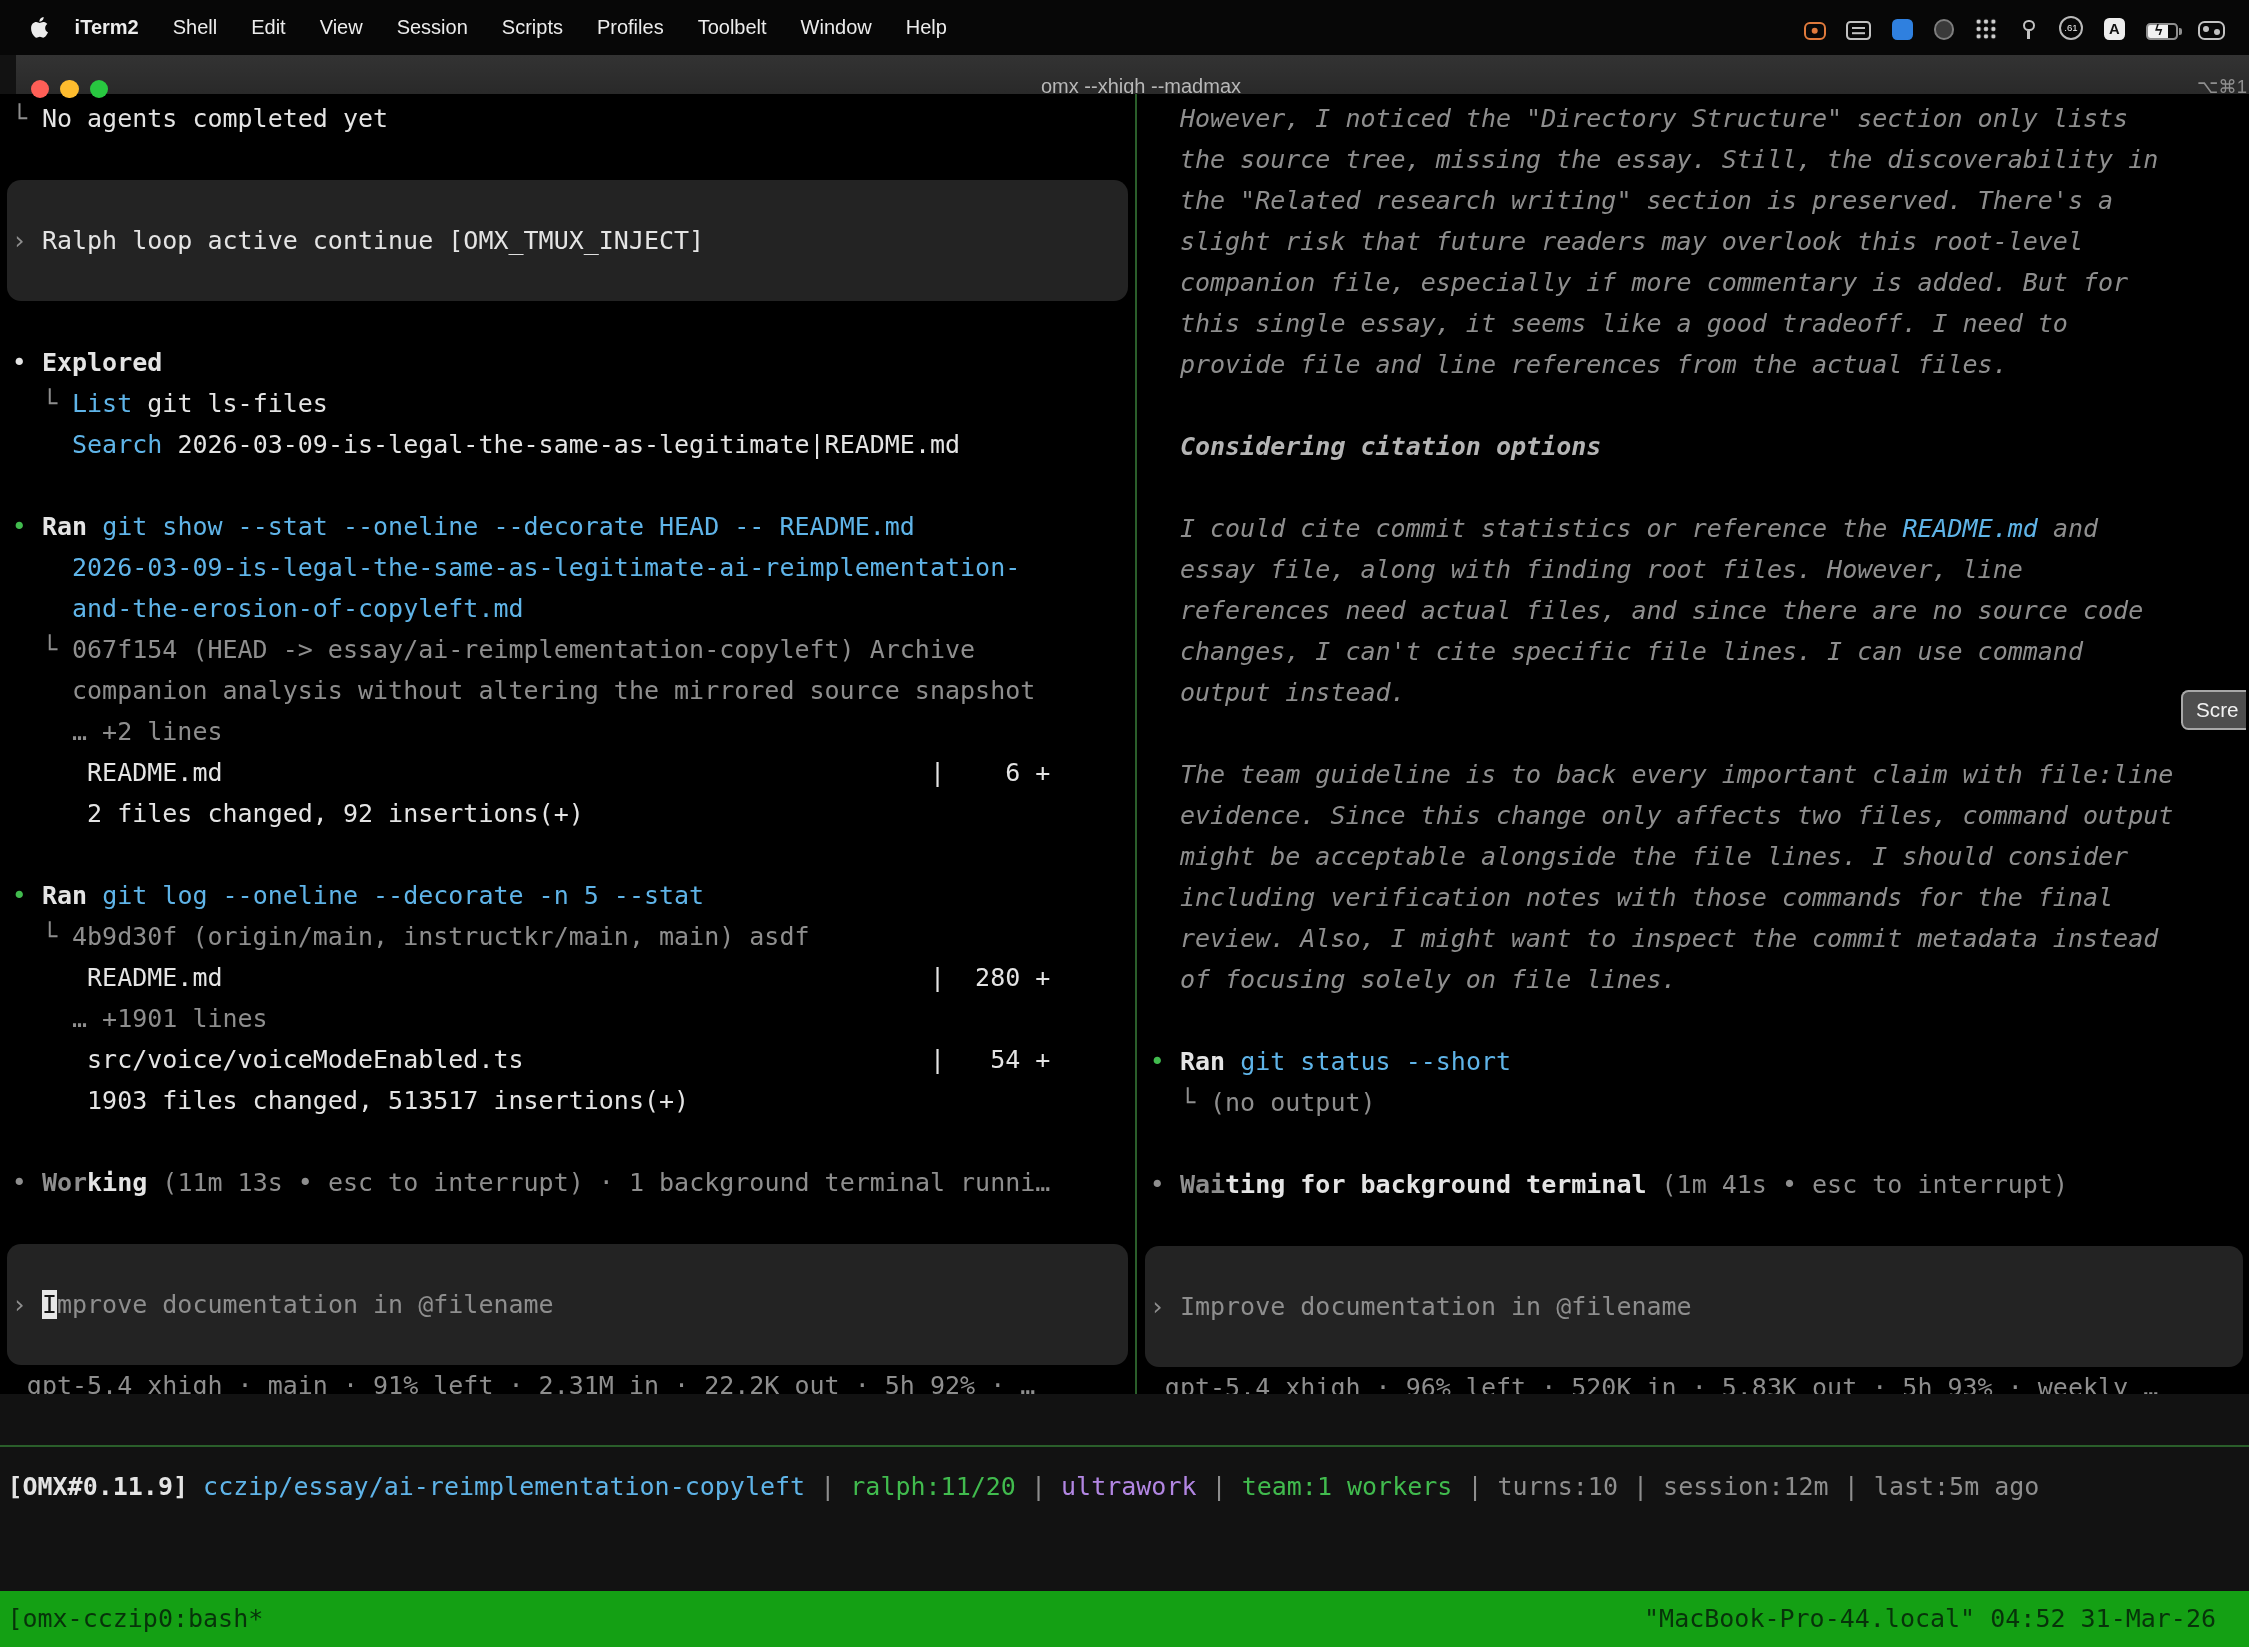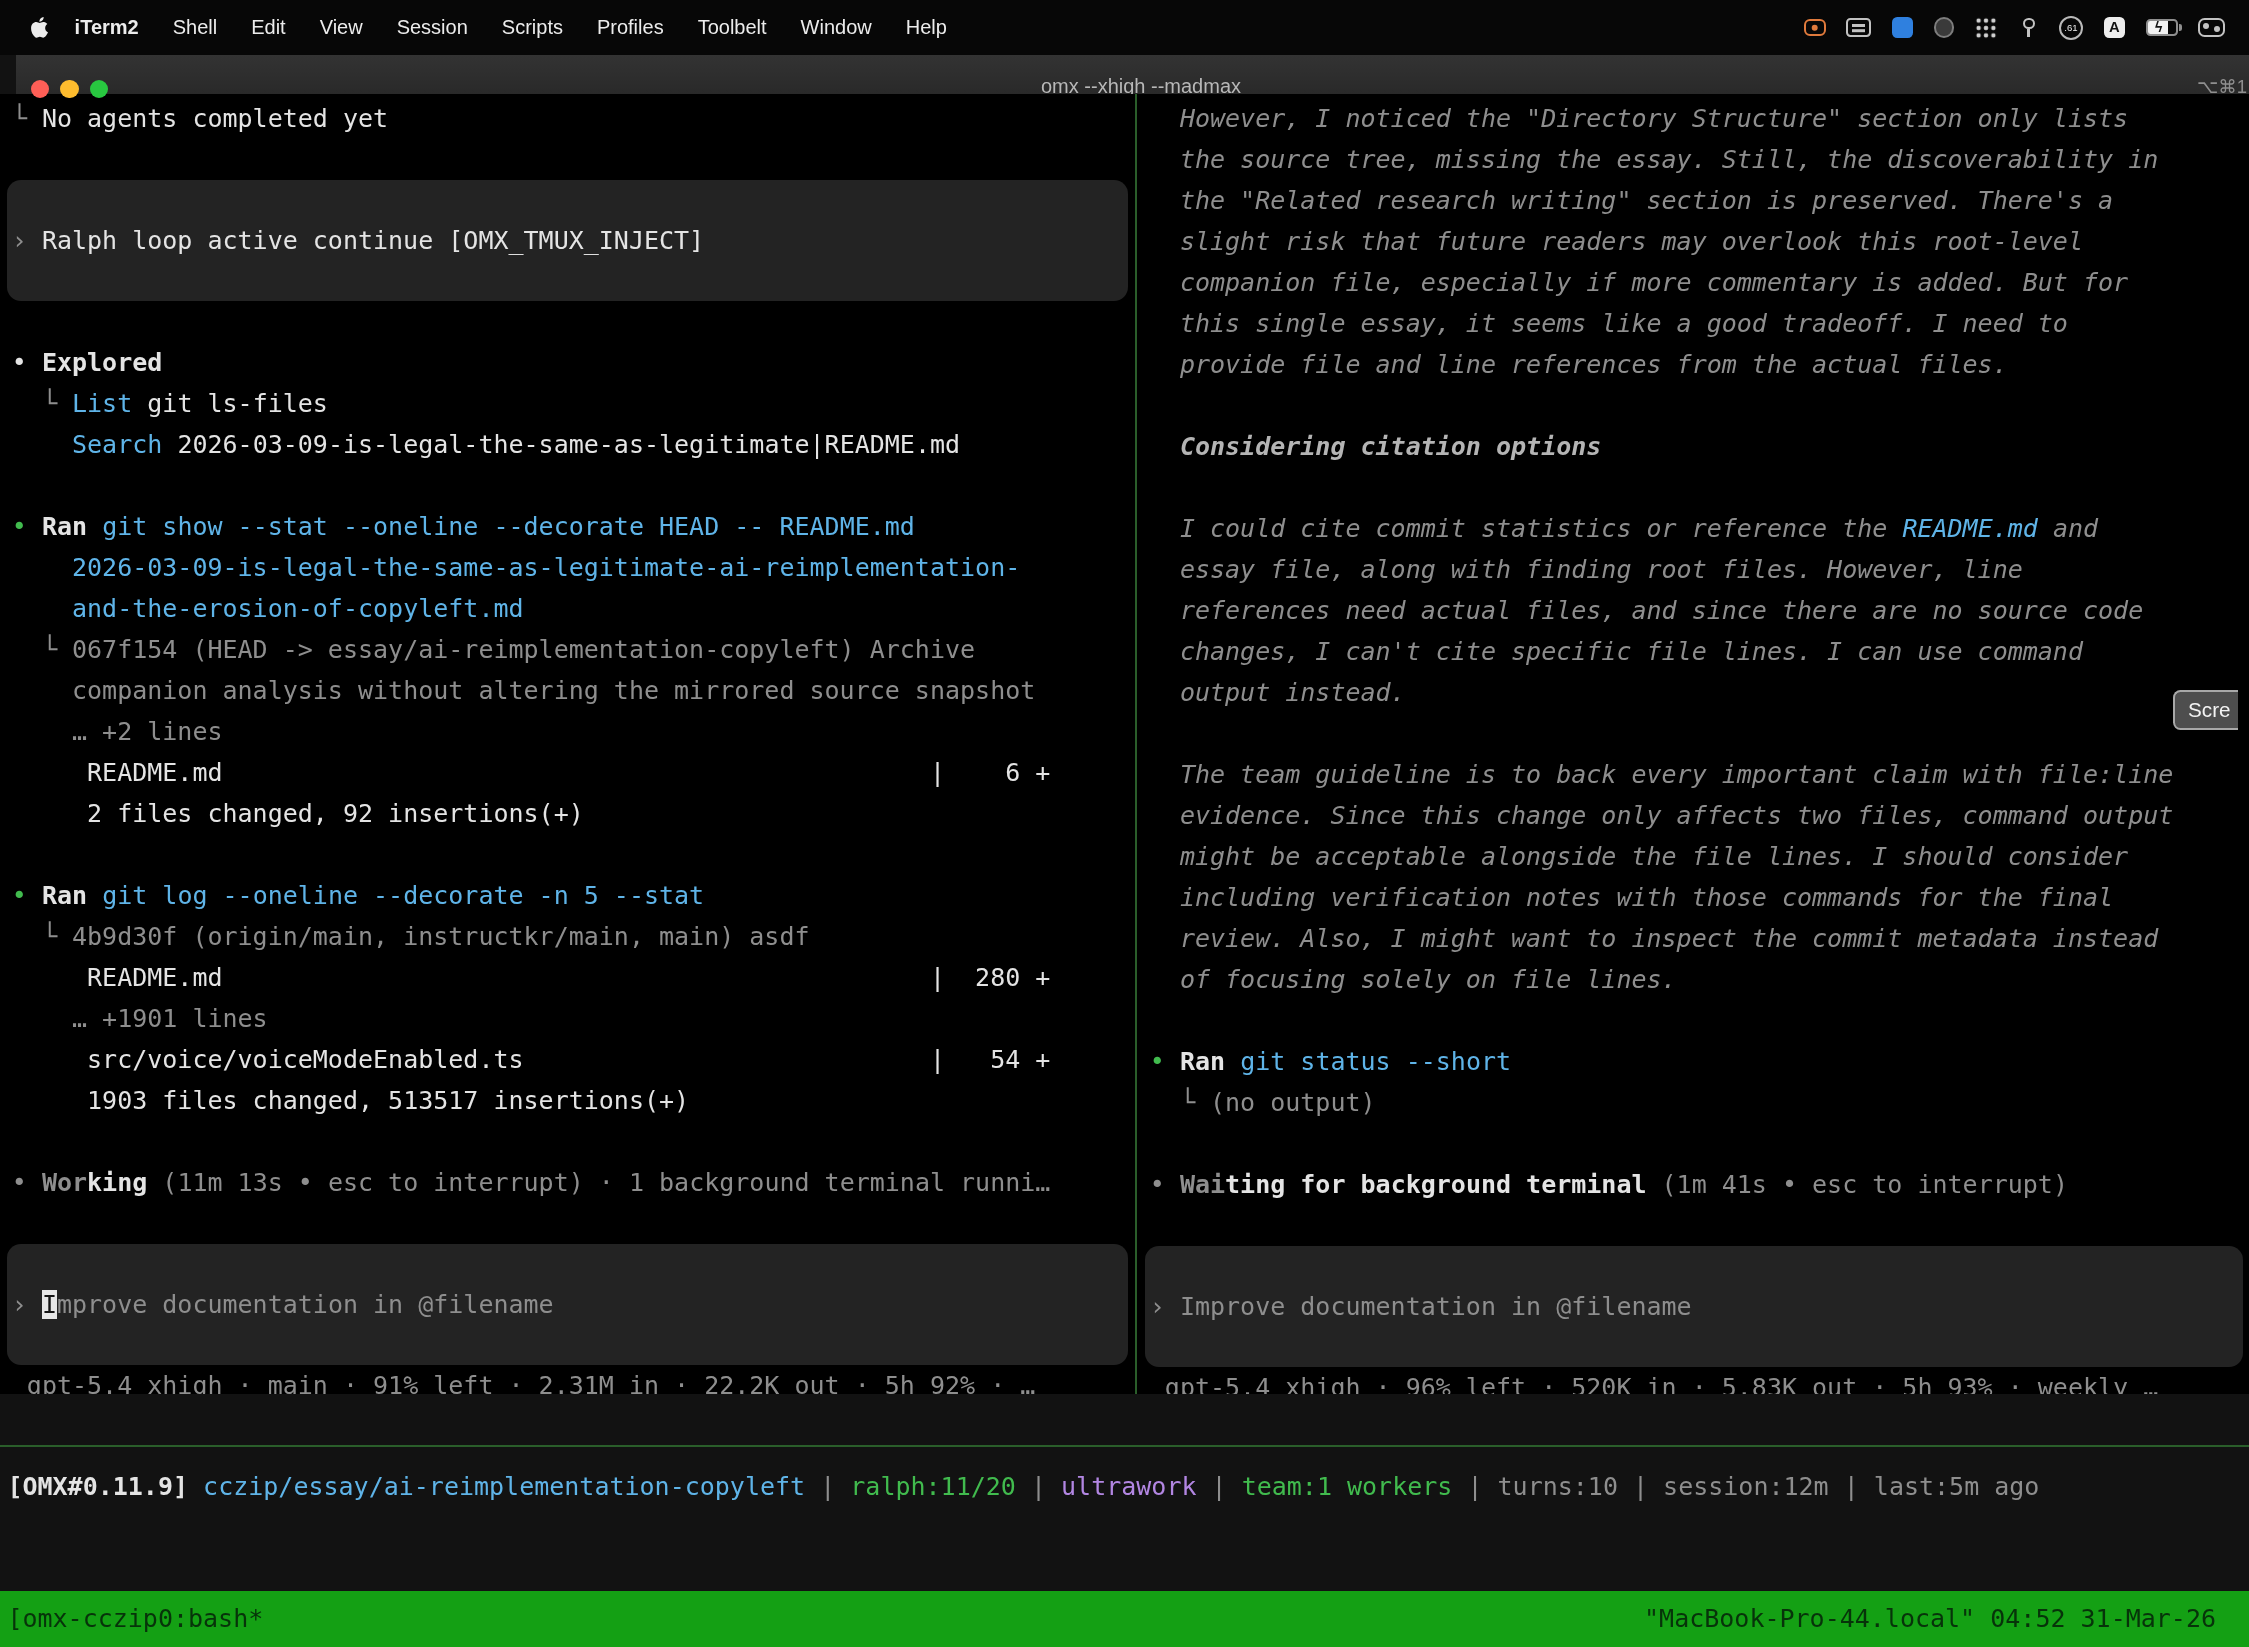--- a/index.html
+++ b/index.html
@@ -12,21 +12,21 @@
   
   .menubar {
     position:absolute; top:0; left:0; width:100%; height:55px;
     background:#070707; display:flex; align-items:center;
     color:#ececec; font-size:20px;
   }
   .apple { margin-left:31px; display:inline-flex; align-items:center; }
   .menu-items { display:flex; gap:34px; margin-left:26.6px; align-items:center; }
   .menu-item { white-space:nowrap; }
   .mb-bold { font-weight:bold; }
-  .menu-status { margin-left:auto; display:flex; align-items:center; gap:20.7px; margin-right:25px; }
+  .menu-status { margin-left:auto; display:flex; align-items:flex-end; gap:20.7px; margin-right:25px; }
 
   .mi { display:inline-flex; align-items:center; justify-content:center; color:#d6d6d6; }
   .screen-recording-indicator { width:22px; height:17.7px; border:2.2px solid #e07a3c; border-radius:5.9px; position:relative; }
   .screen-recording-indicator::after { content:""; position:absolute; left:50%; top:50%; transform:translate(-50%,-50%);
     width:6.6px; height:6.6px; border-radius:50%; background:#e07a3c; }
   .keyboard-viewer-icon { width:25px; height:19px; border:2.2px solid #c2c2c2; border-radius:4.4px; position:relative; }
   .keyboard-viewer-icon::after { content:""; position:absolute; left:3.7px; top:4.4px; width:13.3px; height:2.2px;
     background:#c2c2c2; box-shadow:0 5.2px 0 #c2c2c2; }
   .swift-app-icon { width:20.7px; height:20.7px; border-radius:5.2px; background:#2f80df; }
   .dark-app-icon { width:20.7px; height:20.7px; border-radius:50%; background:#3a3a3a; border:2.2px solid #7d7d7d; }
@@ -106,21 +106,21 @@
   
   .tmux {
     position:absolute; left:0; right:0; top:1591px; height:56px;
     background:#14a014; color:#07330a;
     font-family:"DejaVu Sans Mono", monospace; font-size:25px; line-height:56px;
     display:flex; justify-content:space-between; padding:0 34px 0 7.4px; white-space:pre;
   }
 
   
   .overlay-btn {
-    position:absolute; top:690px; right:12px; z-index:5;
+    position:absolute; top:690px; right:4px; z-index:5;
     background:#4e4e4e; border:2.2px solid #a8a8a8; border-right:none;
     border-radius:7.4px 0 0 7.4px; color:#f2f2f2; font-size:20.7px; padding:5.9px 7.4px 5.9px 13.3px;
   }
 </style>
 </head>
 <body>
 
 <div class="menubar">
   <span class="apple">
     <svg width="17" height="20.7" viewBox="0 0 814 1000">

